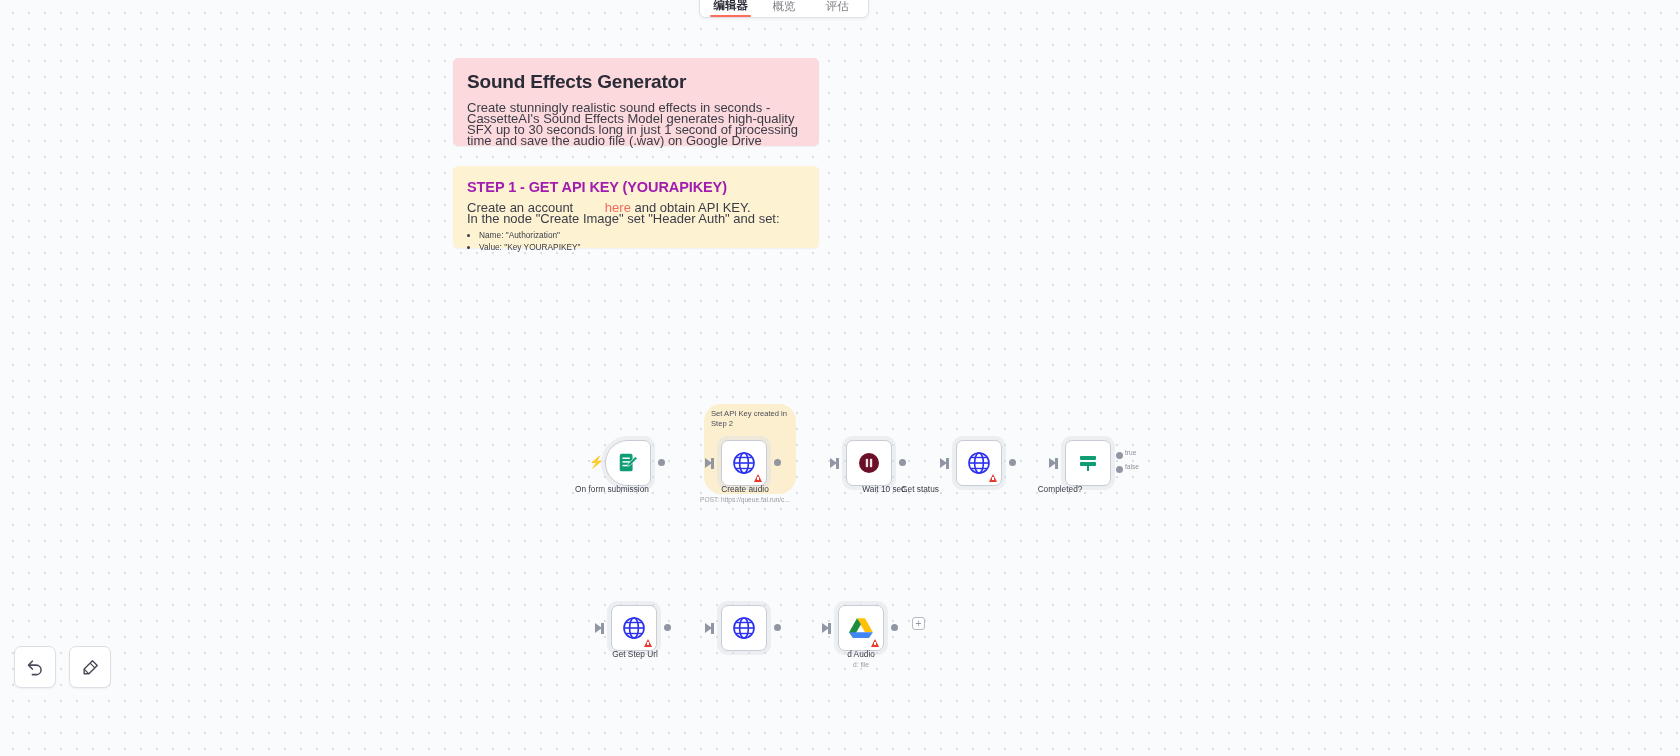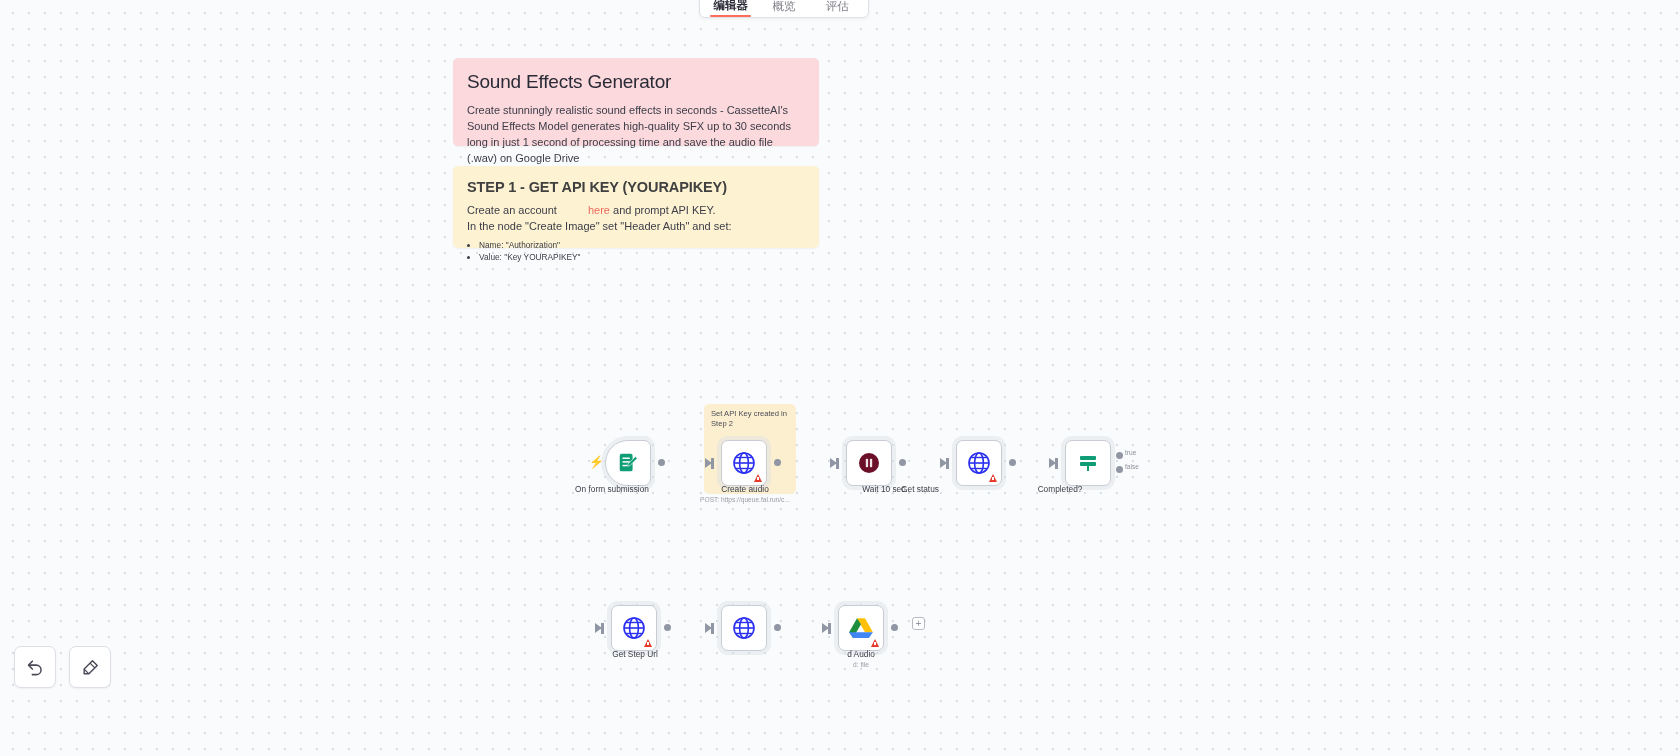--- a/index.html
+++ b/index.html
@@ -48,45 +48,45 @@
   
   .sticky {
     position: absolute;
     border-radius: 5px;
     padding: 12px 14px 13px 14px;
     box-shadow: 0 1px 2px rgba(0,0,0,.05);
   }
   .sticky-pink { background: #fbd9dd; }
   .sticky-yellow { background: #fdf3d3; }
   .sticky h1 {
-    font-size: 19px; font-weight: 400; color: #2a2b36;
+    font-size: 19px; font-weight: 700; color: #2a2b36;
     letter-spacing: -0.2px; margin-bottom: 9px;
     line-height: 23px;
   }
   .sticky h2 {
-    font-size: 14.5px; font-weight: 600; color: #404040;
+    font-size: 14.5px; font-weight: 600; color: #a21caf;
     letter-spacing: -0.1px; margin-bottom: 6px;
     line-height: 18px;
   }
   .sticky p {
-    font-size: 11px; color: #3b3c47; line-height: 16px;
+    font-size: 13px; color: #3b3c47; line-height: 11px;
   }
   .sticky ul { margin: 5px 0 0 12px; }
   .sticky li { font-size: 8.3px; color: #3b3c47; line-height: 12px; }
   .sticky a { color: #ee6b5e; text-decoration: none; padding-left: 28px; }
 
   #note-title  { left: 453px; top: 58px;  width: 366px; height: 88px; }
   #note-step1  { left: 453px; top: 166px; width: 366px; height: 82px; }
   #note-step2  { left: 453px; top: 268px; width: 366px; height: 51px; }
 
   
   #node-group {
     position: absolute;
     left: 704px; top: 404px; width: 92px; height: 90px;
-    background: #fbefd0; border-radius: 5px;
+    background: #fbefd0; border-radius: 17px;
     z-index: 1;
   }
   #node-group .group-label {
     font-size: 7.6px; color: #4b4c57; line-height: 10px;
     padding: 5px 7px 0 7px;
   }
 
   
   .node {
     position: absolute; z-index: 10;
@@ -222,21 +222,21 @@
     <div class="tab">评估</div>
   </div>
 
   <div class="sticky sticky-pink" id="note-title">
     <h1>Sound Effects Generator</h1>
     <p>Create stunningly realistic sound effects in seconds - CassetteAI's Sound Effects Model generates high-quality SFX up to 30 seconds long in just 1 second of processing time and save the audio file (.wav) on Google Drive</p>
   </div>
 
   <div class="sticky sticky-yellow" id="note-step1">
     <h2>STEP 1 - GET API KEY (YOURAPIKEY)</h2>
-    <p><span>Create an account </span><a href="#">here</a><span> and prompt API KEY.</span></p>
+    <p><span>Create an account </span><a href="#">here</a><span> and obtain API KEY.</span></p>
     <p>In the node "Create Image" set "Header Auth" and set:</p>
     <ul>
       <li>Name: "Authorization"</li>
       <li>Value: "Key YOURAPIKEY"</li>
     </ul>
   </div>
 
 
   <div id="node-group">
     <div class="group-label">Set API Key created in Step 2</div>

